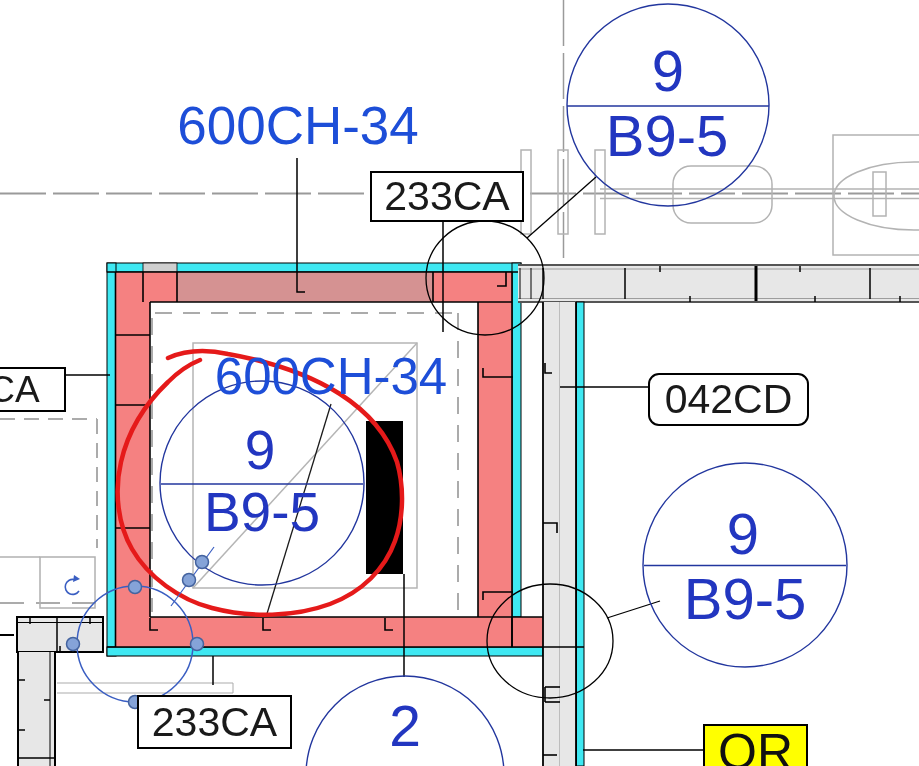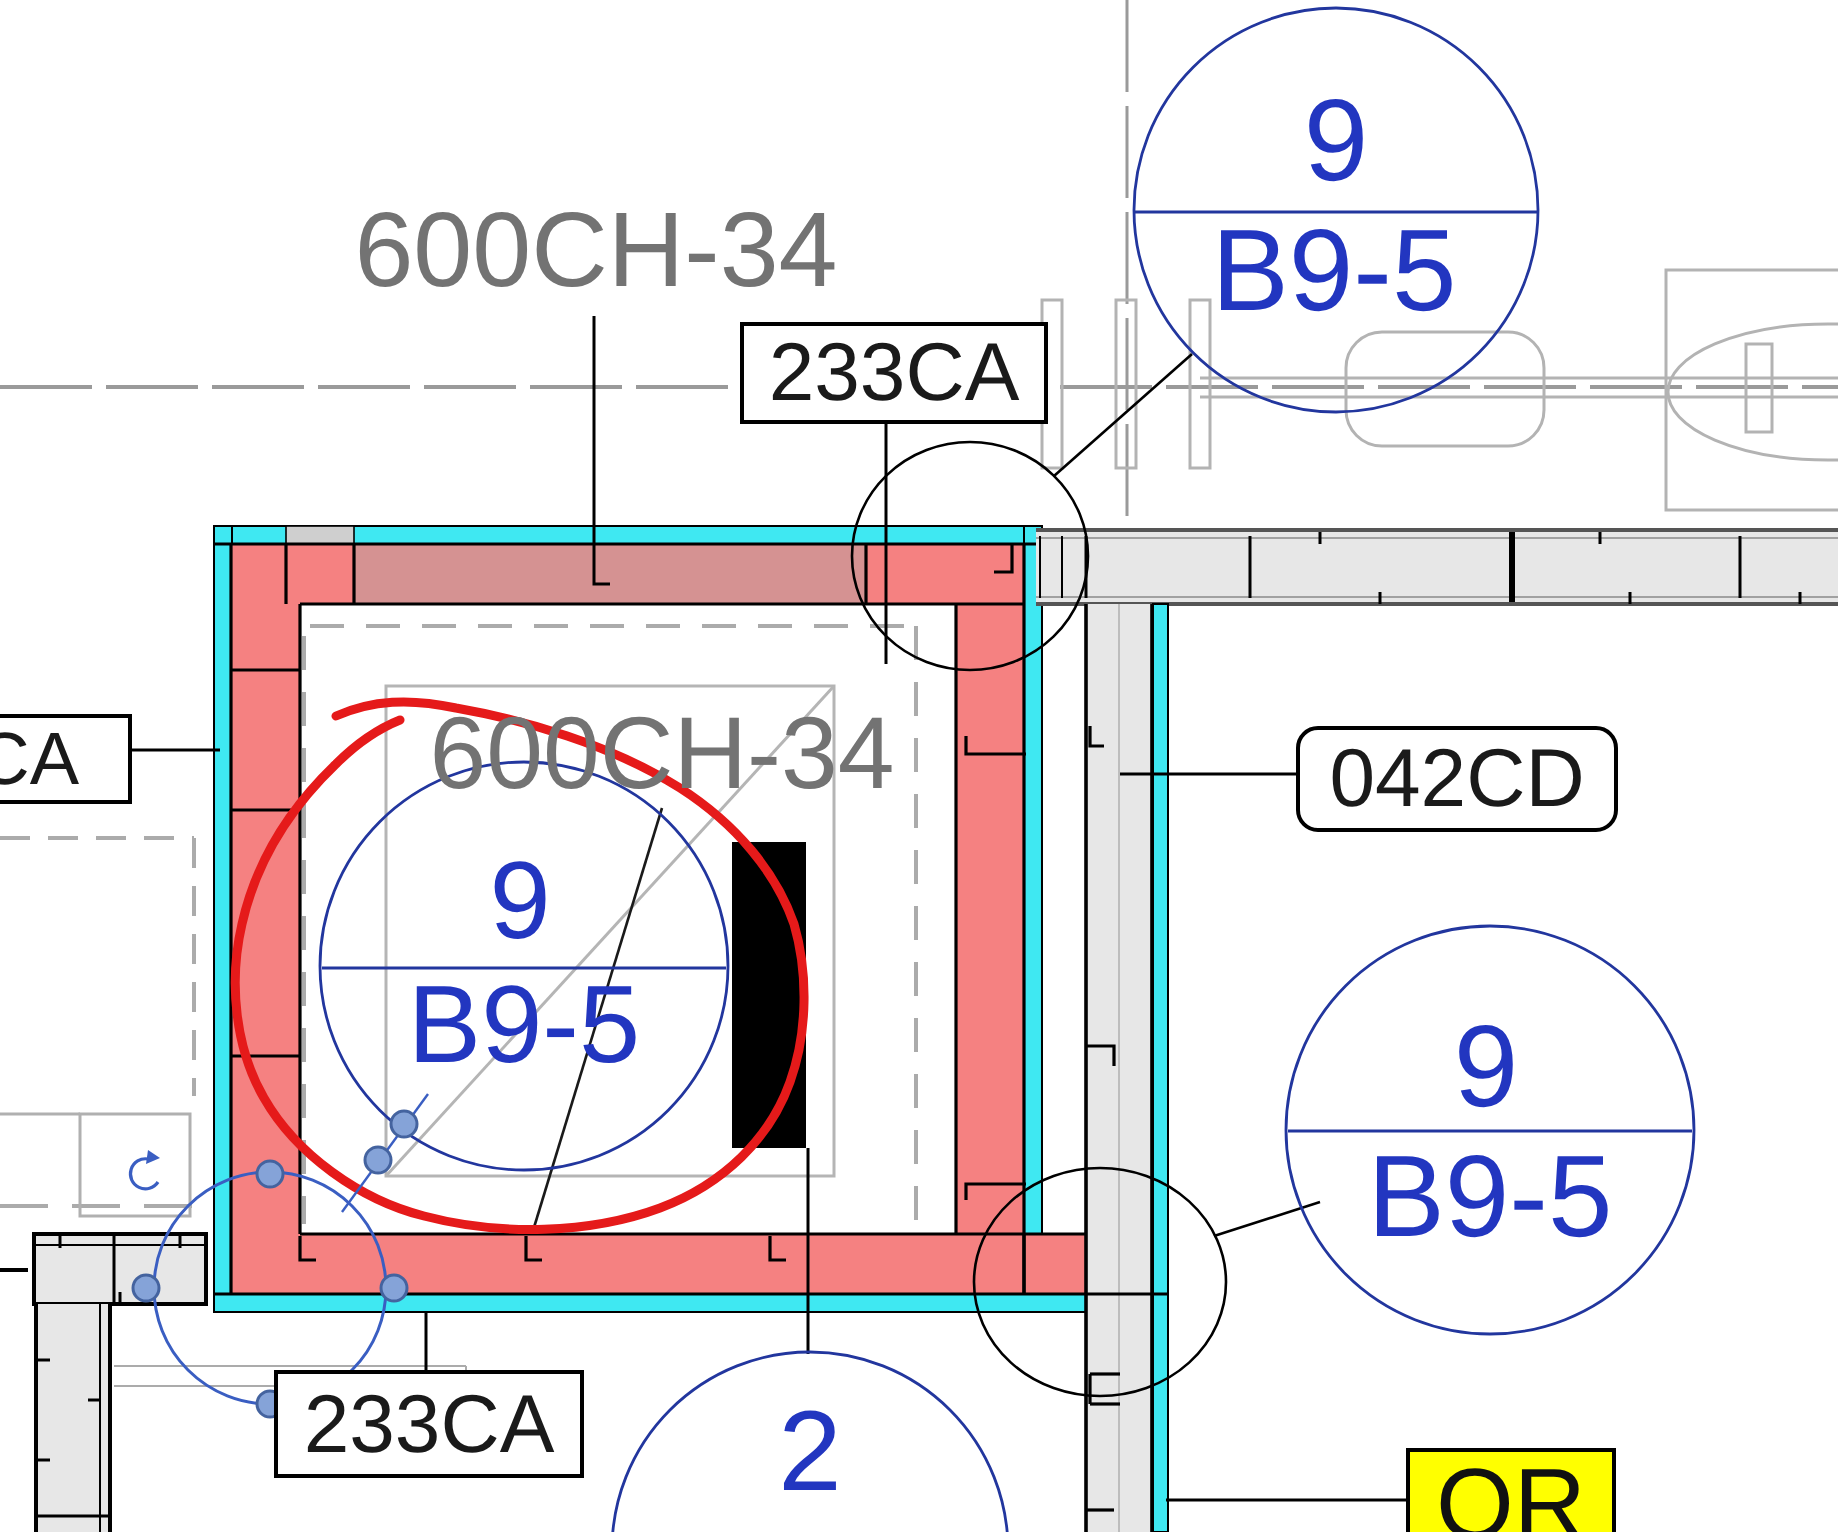--- a/index.html
+++ b/index.html
@@ -1,22 +1,22 @@
 <!DOCTYPE html>
 <html><head>
 <meta charset="utf-8">
 <style>
   html,body{margin:0;padding:0;background:#fff;}
   #stage{position:relative;width:919px;height:766px;overflow:hidden;background:#ffffff;
          font-family:"Liberation Sans", sans-serif;}
   #linework{position:absolute;left:0;top:0;}
   .abs{position:absolute;}
-  .titleTxt{color:#737373;font-size:53px;line-height:54px;text-align:center;white-space:nowrap;}
+  .titleTxt{color:#1d4ed8;font-size:53px;line-height:54px;text-align:center;white-space:nowrap;}
   .tagBox{border:2px solid #000;background:#ffffff;display:flex;align-items:center;justify-content:center;
-          color:#1a1a1a;font-size:41px;white-space:nowrap;}
+          color:#1a1a1a;font-size:41px;white-space:nowrap;margin-top:10px;}
   .blueTxt{color:#2236c0;text-align:center;white-space:nowrap;}
   .qrBox{border:2px solid #000;background:#ffff00;display:flex;align-items:flex-start;justify-content:center;
          color:#111;font-size:50px;line-height:52px;}
 </style>
 </head>
 <body>
 
 <div id="stage">
 
 <svg id="linework" width="919" height="766" viewBox="0 0 919 766">

